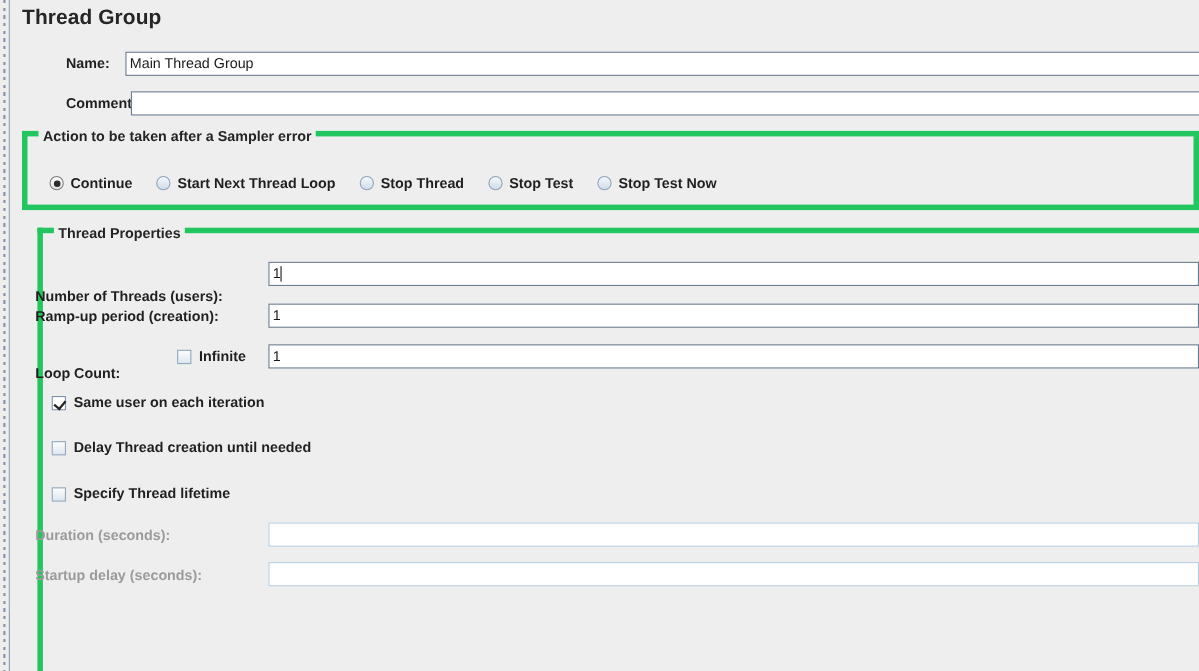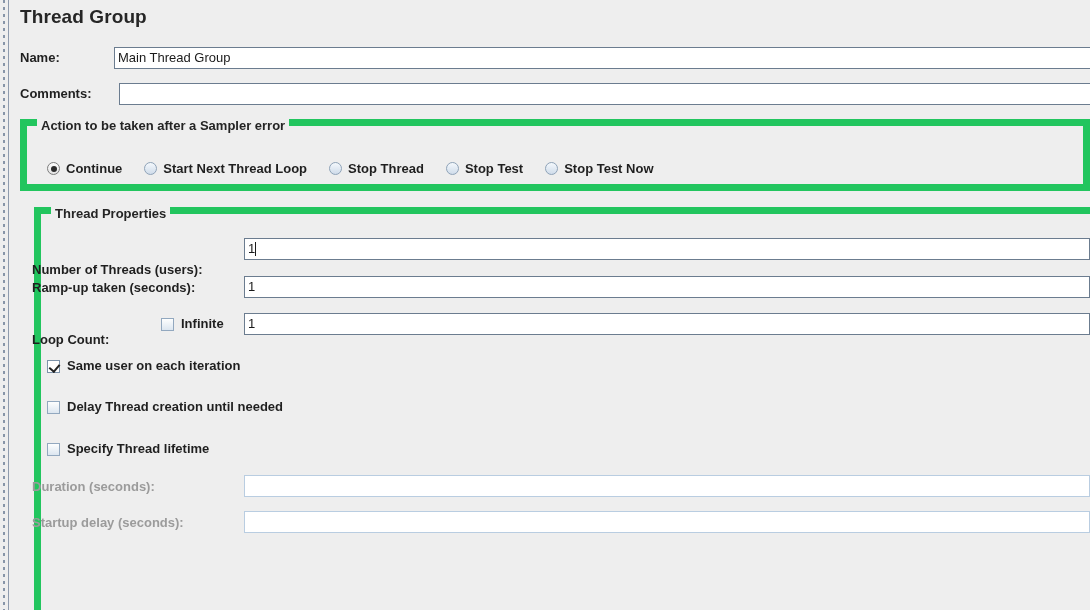--- a/index.html
+++ b/index.html
@@ -63,20 +63,21 @@
     white-space: nowrap;
   }
 
   
   .field-row-label {
     position: absolute;
     font-weight: bold;
     font-size: 13px;
     color: #1f1f1f;
     white-space: nowrap;
+    margin-left: 40px;
   }
   .lbl-name     { left: 11px; top: 50px; }
   .lbl-comments { left: 11px; top: 86px; }
 
   .textfield {
     position: absolute;
     box-sizing: border-box;
     background: #ffffff;
     border: 1px solid #6b7c8f;
     font-family: "Liberation Sans", sans-serif;
@@ -103,21 +104,21 @@
     height: 14px;
     background: #1a1a1a;
     vertical-align: -3px;
     margin-left: 0px;
   }
 
   
   .groupbox {
     position: absolute;
     box-sizing: border-box;
-    border: 7px solid #22c55e;
+    border: 5px solid #22c55e;
     background: transparent;
   }
   .groupbox > .gb-title {
     position: absolute;
     top: -8px;
     left: 10px;
     background: #eeeeee;
     padding: 0 4px;
     font-size: 13px;
     font-weight: bold;
@@ -286,21 +287,21 @@
       </div>
     </div>
 
     <div class="groupbox gb-thread-props">
       <div class="gb-title">Thread Properties</div>
     </div>
 
     <div class="tp-label lbl-threads">Number of Threads (users):</div>
     <div class="textfield fld-threads"><span>1</span><span class="caret"></span></div>
 
-    <div class="tp-label lbl-rampup">Ramp-up taken (seconds):</div>
+    <div class="tp-label lbl-rampup">Ramp-up period (creation):</div>
     <div class="textfield fld-rampup"><span>1</span></div>
 
     <div class="tp-label lbl-loop">Loop Count:</div>
 
     <div class="checkbox-row cb-infinite">
       <span class="check-mark"></span>
       <span class="check-label">Infinite</span>
     </div>
 
     <div class="textfield fld-loop"><span>1</span></div>

